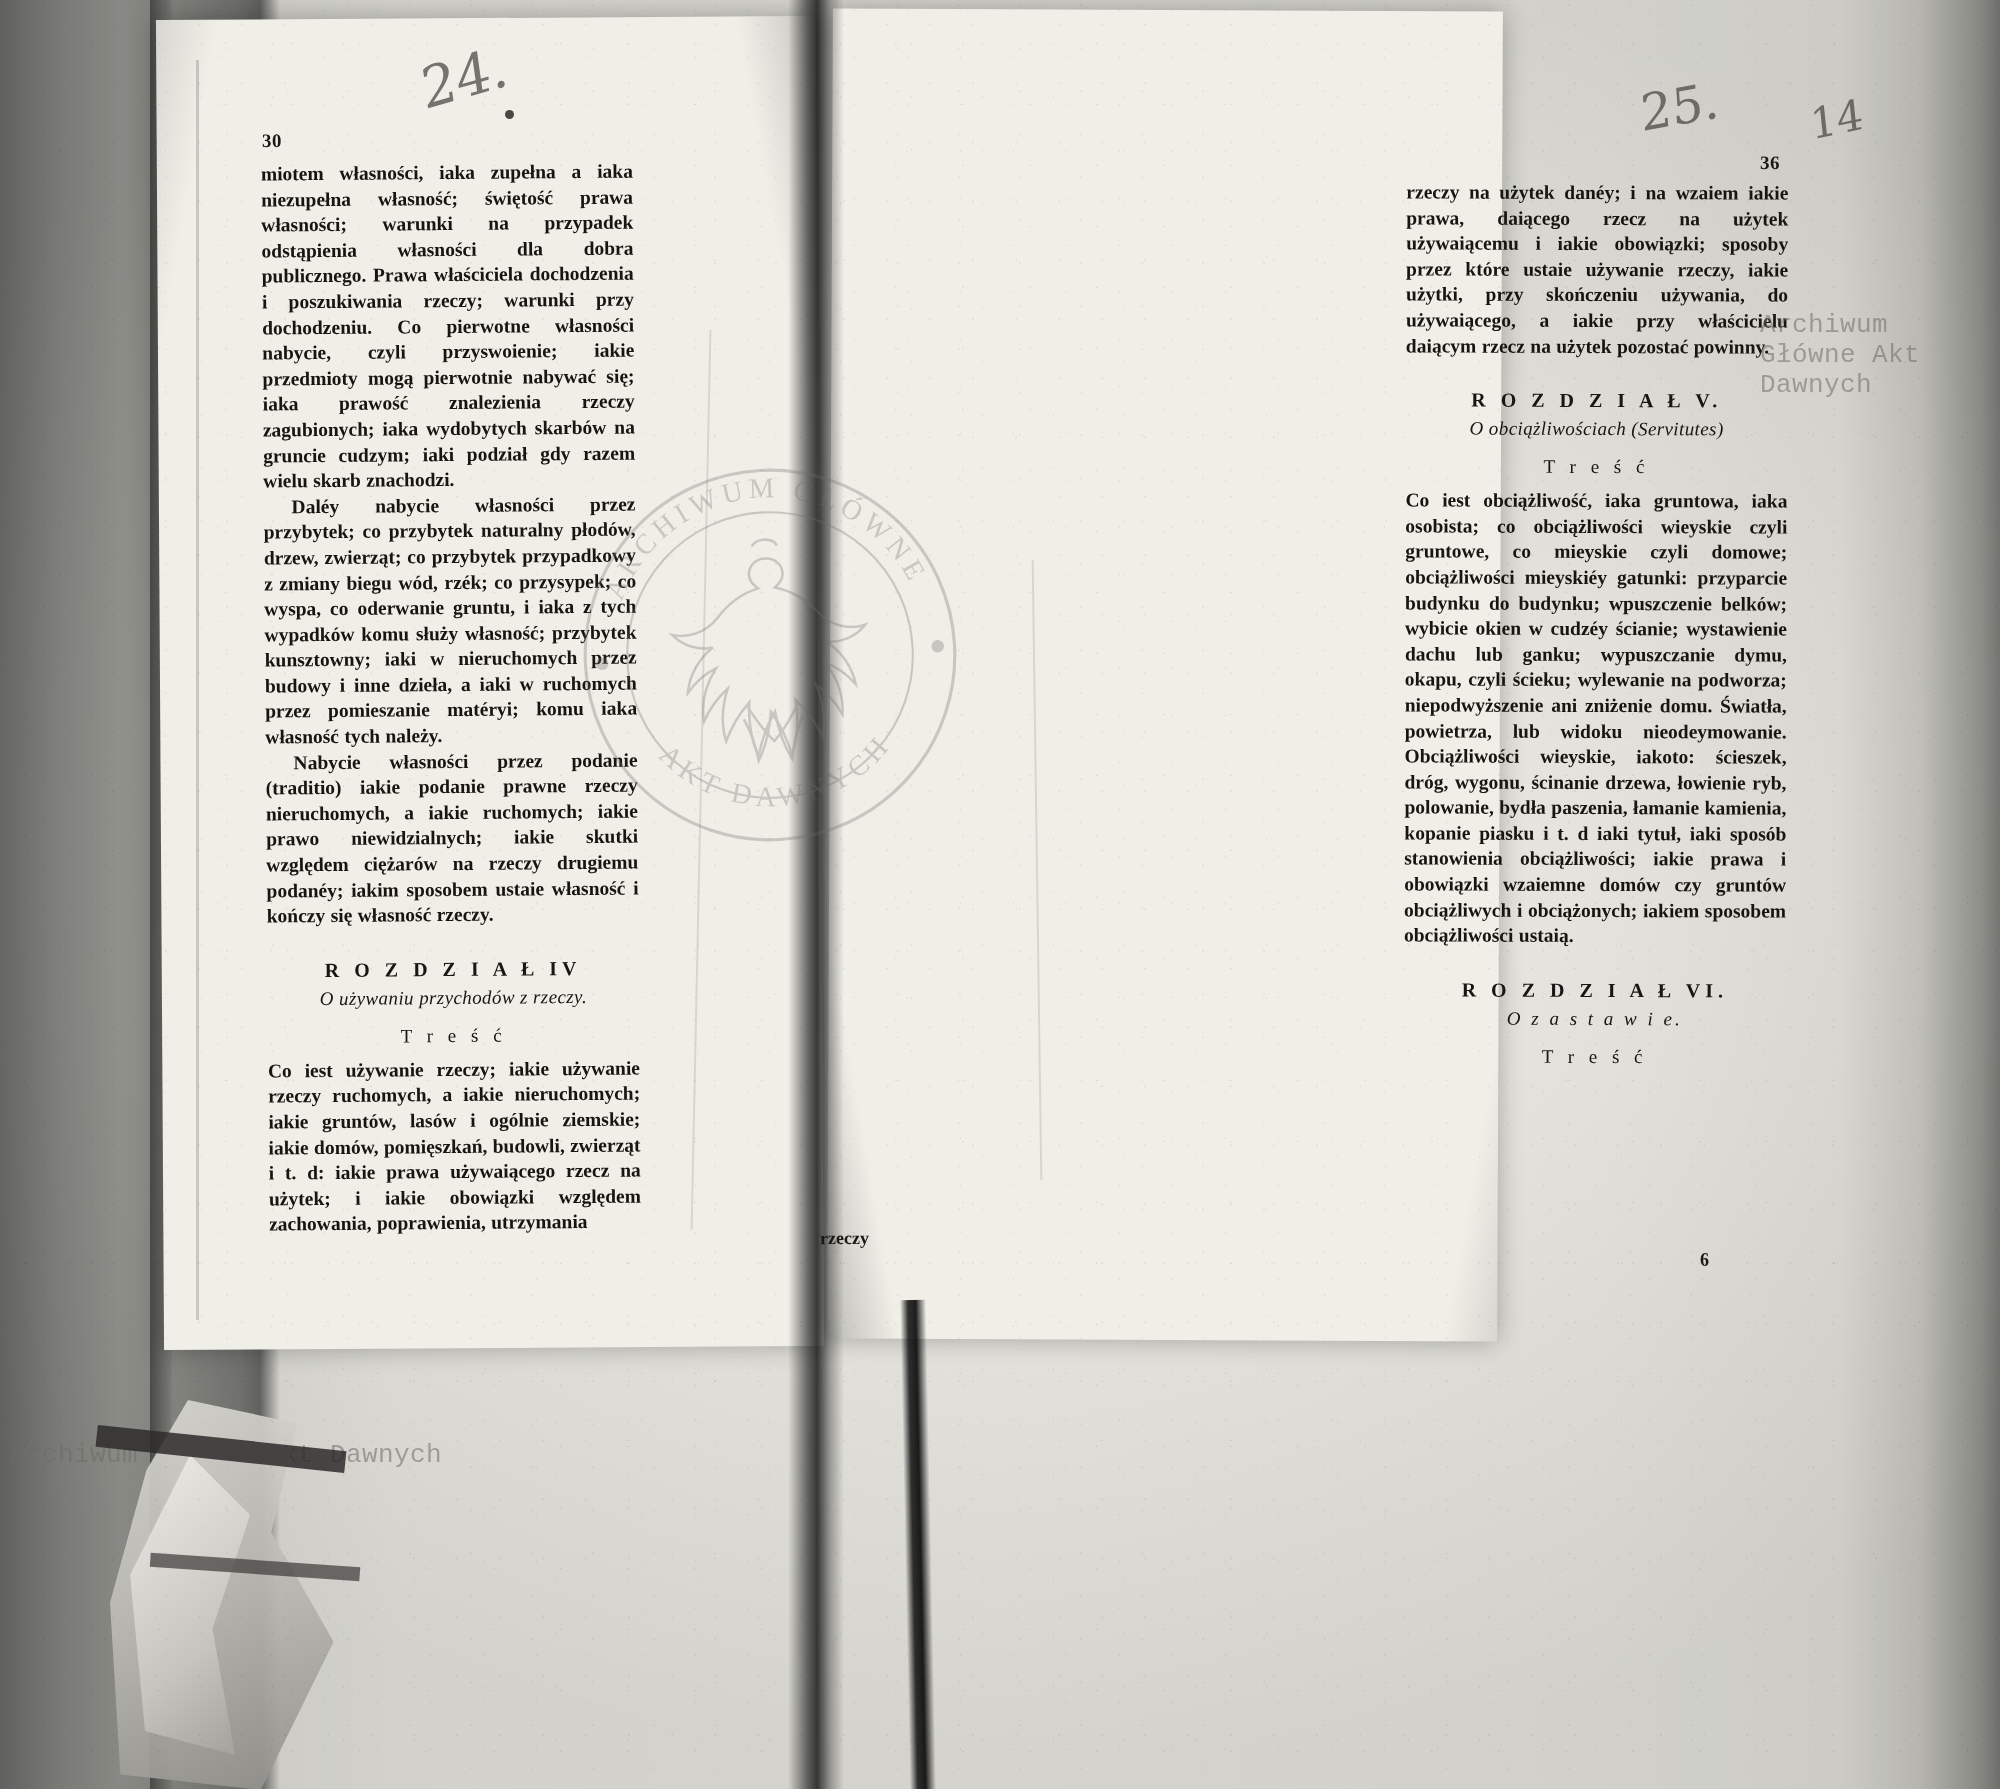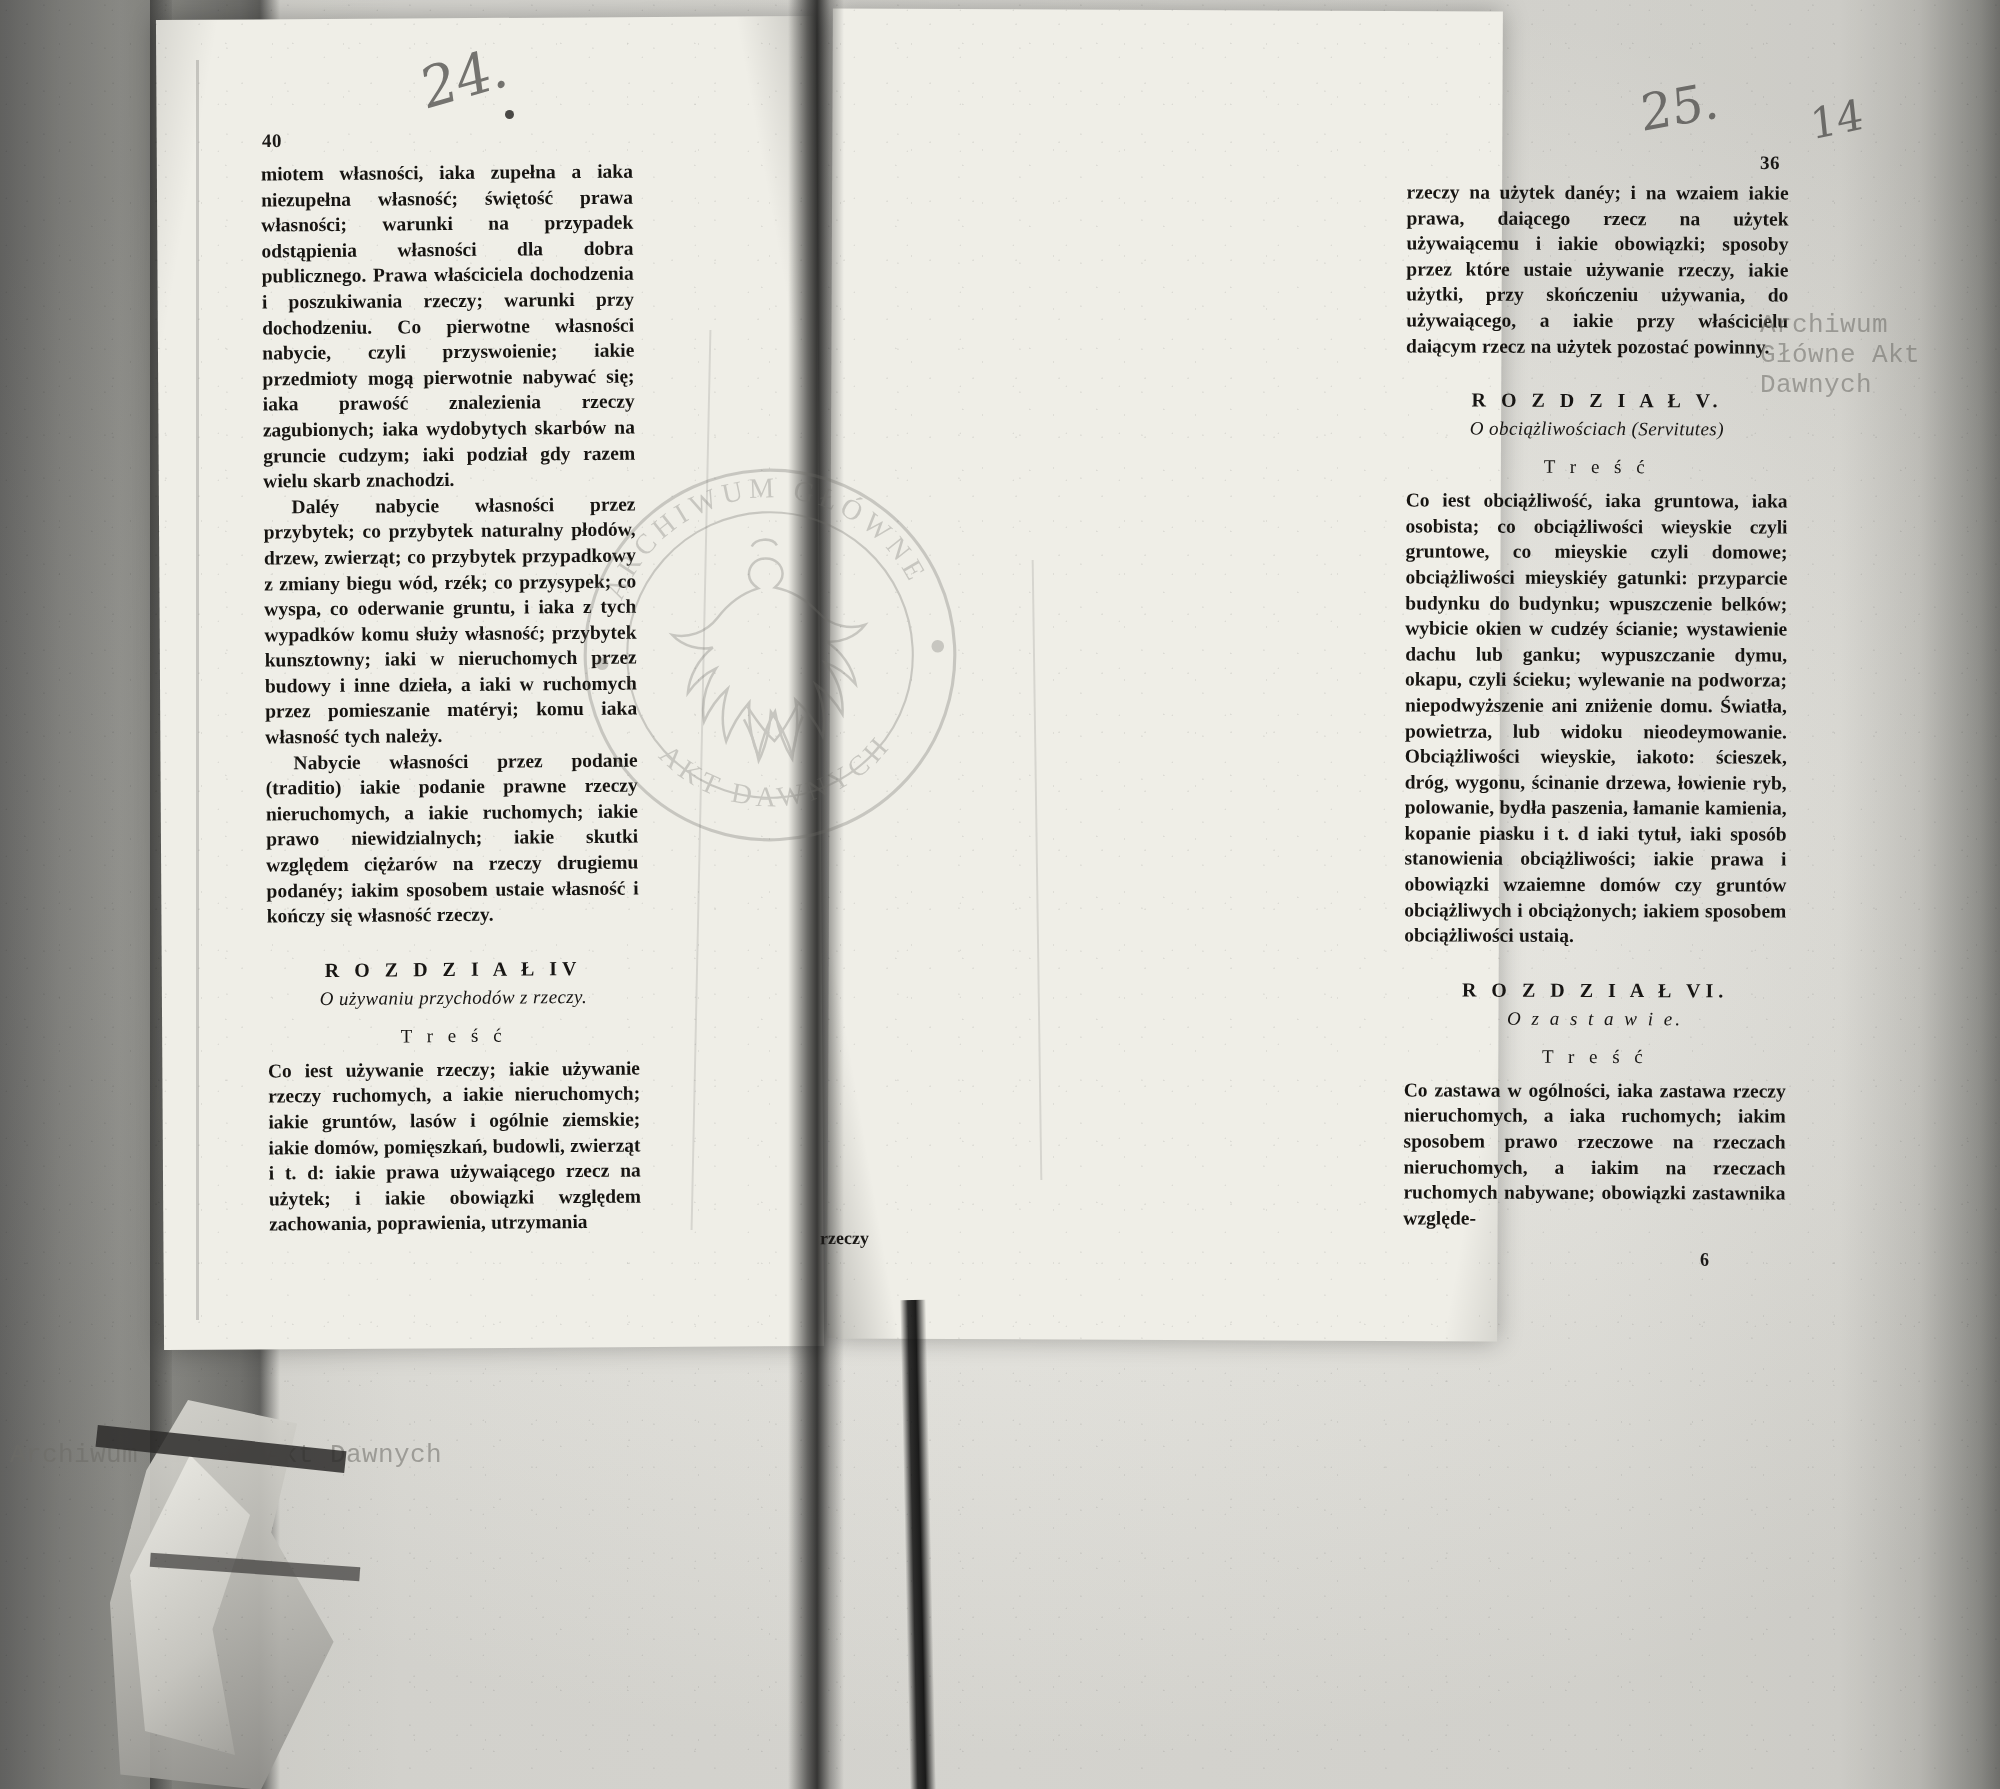--- a/index.html
+++ b/index.html
@@ -276,21 +276,21 @@
 
   <div class="page" id="page-right"></div>
 
   <div class="crease" id="crease3"></div>
   <div class="crease" id="crease1"></div>
   <div class="crease" id="crease2"></div>
 
   <div id="gutter"></div>
   <div id="spine-bottom"></div>
 
-  <div class="folio" id="folio-left">40</div>
+  <div class="folio" id="folio-left">30</div>
   <div class="folio" id="folio-right">36</div>
 
   <div class="pencil" id="pencil-24">24.</div>
   <div class="pencil" id="pencil-25">25.</div>
   <div class="pencil" id="pencil-14">14</div>
   <div class="ink-dot"></div>
 
   <div class="col" id="col-left">
     <p class="body first">miotem własności, iaka zupełna a iaka niezupełna własność; świętość prawa własności; warunki na przypadek odstąpienia własności dla dobra publicznego.  Prawa właściciela dochodzenia i poszukiwania rzeczy; warunki przy dochodzeniu.  Co pierwotne własności nabycie, czyli przyswoienie; iakie przedmioty mogą pierwotnie nabywać się; iaka prawość znalezienia rzeczy zagubionych; iaka wydobytych skarbów na gruncie cudzym; iaki podział gdy razem wielu skarb znachodzi.</p>
     <p class="body">Daléy nabycie własności przez przybytek; co przybytek naturalny płodów, drzew, zwierząt; co przybytek przypadkowy z zmiany biegu wód, rzék; co przysypek; co wyspa, co oderwanie gruntu, i iaka z tych wypadków komu służy własność; przybytek kunsztowny; iaki w nieruchomych przez budowy i inne dzieła, a iaki w ruchomych przez pomieszanie matéryi; komu iaka własność tych należy.</p>
@@ -314,21 +314,20 @@
       <div class="ch-title">O obciążliwościach (Servitutes)</div>
     </div>
     <div class="tresc">T r e ś ć</div>
     <p class="body first">Co iest obciążliwość, iaka gruntowa, iaka osobista; co obciążliwości wieyskie czyli gruntowe, co mieyskie czyli domowe; obciążliwości mieyskiéy gatunki: przyparcie budynku do budynku; wpuszczenie belków; wybicie okien w cudzéy ścianie; wystawienie dachu lub ganku; wypuszczanie dymu, okapu, czyli ścieku; wylewanie na podworza; niepodwyższenie ani zniżenie domu.  Światła, powietrza, lub widoku nieodeymowanie. Obciążliwości wieyskie, iakoto: ścieszek, dróg, wygonu, ścinanie drzewa, łowienie ryb, polowanie, bydła paszenia, łamanie kamienia, kopanie piasku i t. d iaki tytuł, iaki sposób stanowienia obciążliwości; iakie prawa i obowiązki wzaiemne domów czy gruntów obciążliwych i obciążonych; iakiem sposobem obciążliwości ustaią.</p>
 
     <div class="chapter">
       <div class="ch-num">R O Z D Z I A Ł  VI.</div>
       <div class="ch-title spaced">O  z a s t a w i e.</div>
     </div>
     <div class="tresc">T r e ś ć</div>
-    <p class="body first">Co zastawa w ogólności, iaka zastawa rzeczy nieruchomych, a iaka ruchomych; iakim sposobem prawo rzeczowe na rzeczach nieruchomych, a iakim na rzeczach ruchomych nabywane; obowiązki zastawnika względe-</p>
   </div>
 
   <div class="signature">6</div>
 
   <div id="watermark">
     <svg viewBox="0 0 400 400" xmlns="http://www.w3.org/2000/svg">
       <defs>
         <path id="ring-top" d="M 50,200 A 150,150 0 0 1 350,200" fill="none"></path>
         <path id="ring-bot" d="M 56,200 A 144,144 0 0 0 344,200" fill="none"></path>
       </defs>

